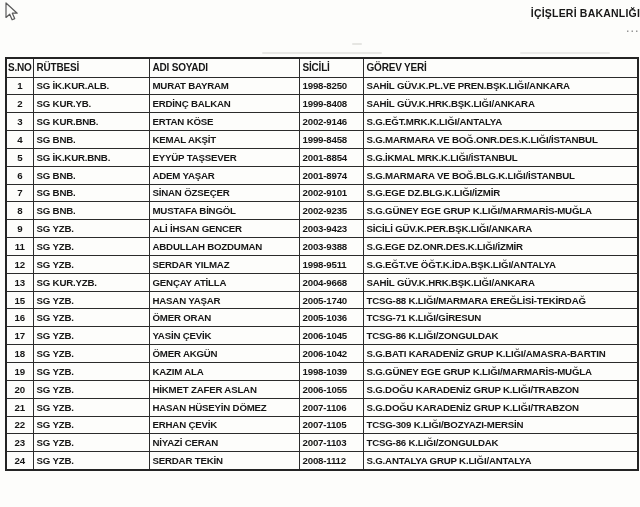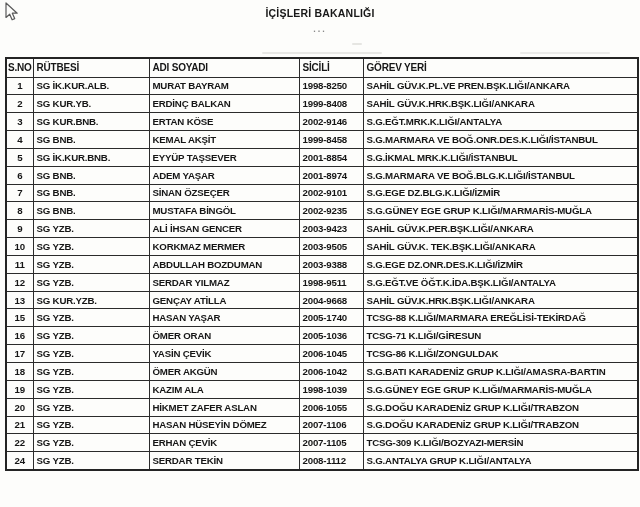--- a/index.html
+++ b/index.html
@@ -16,21 +16,21 @@
   }
   .cursor-wrap {
     position: absolute;
     left: 4px; top: 2px;
     width: 16px; height: 20px;
   }
   .title-block {
     position: absolute;
     top: 6px; left: 0;
     width: 100%;
-    text-align: center;
+    text-align: right;
     color: #181818;
   }
   .title-line {
     font-size: 10.5px;
     font-weight: 700;
     line-height: 14px;
     letter-spacing: 0.2px;
   }
   .title-ellipsis {
     margin-top: 4px;
@@ -179,28 +179,21 @@
           <td>SG BNB.</td>
           <td>MUSTAFA BİNGÖL</td>
           <td>2002-9235</td>
           <td>S.G.GÜNEY EGE GRUP K.LIĞI/MARMARİS-MUĞLA</td>
         </tr>
         <tr>
           <td>9</td>
           <td>SG YZB.</td>
           <td>ALİ İHSAN GENCER</td>
           <td>2003-9423</td>
-          <td>SAHİL GÜV.K.PER.BŞK.LIĞI/ANKARA</td>
-        </tr>
-        <tr>
-          <td>10</td>
-          <td>SG YZB.</td>
-          <td>KORKMAZ MERMER</td>
-          <td>2003-9505</td>
-          <td>SAHİL GÜV.K. TEK.BŞK.LIĞI/ANKARA</td>
+          <td>SİCİLİ GÜV.K.PER.BŞK.LIĞI/ANKARA</td>
         </tr>
         <tr>
           <td>11</td>
           <td>SG YZB.</td>
           <td>ABDULLAH BOZDUMAN</td>
           <td>2003-9388</td>
           <td>S.G.EGE DZ.ONR.DES.K.LIĞI/İZMİR</td>
         </tr>
         <tr>
           <td>12</td>
@@ -266,20 +259,27 @@
           <td>S.G.DOĞU KARADENİZ GRUP K.LIĞI/TRABZON</td>
         </tr>
         <tr>
           <td>22</td>
           <td>SG YZB.</td>
           <td>ERHAN ÇEVİK</td>
           <td>2007-1105</td>
           <td>TCSG-309 K.LIĞI/BOZYAZI-MERSİN</td>
         </tr>
         <tr>
+          <td>23</td>
+          <td>SG YZB.</td>
+          <td>NİYAZİ CERAN</td>
+          <td>2007-1103</td>
+          <td>TCSG-86 K.LIĞI/ZONGULDAK</td>
+        </tr>
+        <tr>
           <td>24</td>
           <td>SG YZB.</td>
           <td>SERDAR TEKİN</td>
           <td>2008-1112</td>
           <td>S.G.ANTALYA GRUP K.LIĞI/ANTALYA</td>
         </tr>
       </tbody>
   </table>
 
 </div>

